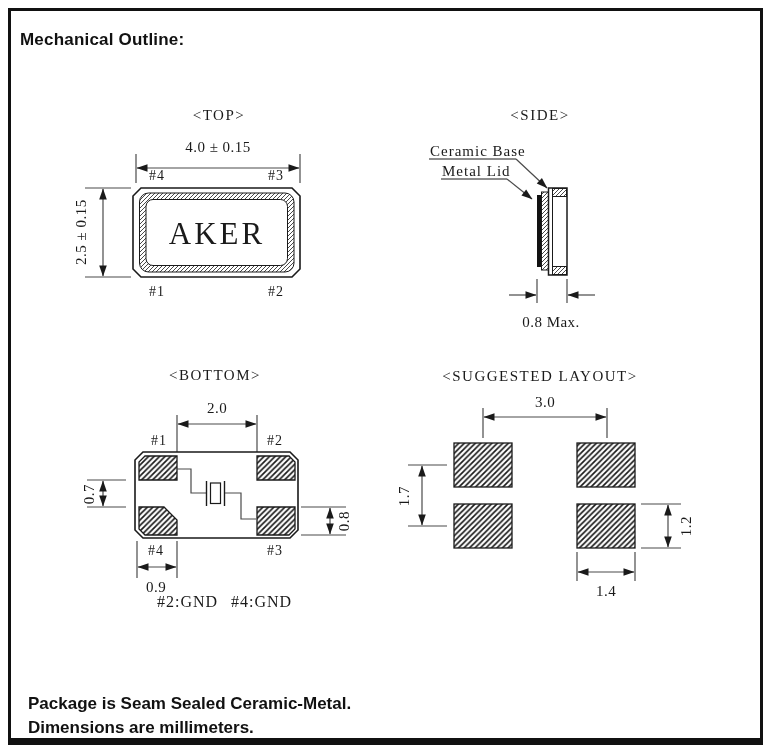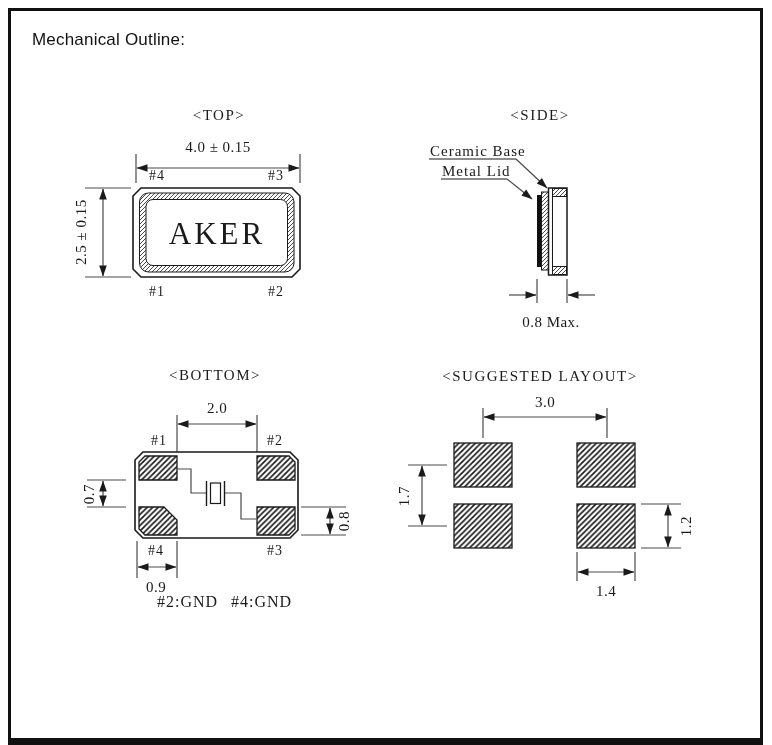--- a/index.html
+++ b/index.html
@@ -1,20 +1,20 @@
 <!DOCTYPE html>
 <html><head>
 <meta charset="utf-8">
 <style>
   html,body{margin:0;padding:0;background:#ffffff;}
   .page{position:relative;width:772px;height:745px;background:#fff;overflow:hidden;
         font-family:"Liberation Sans",sans-serif;color:#111;}
   .frame{position:absolute;left:8px;top:8px;width:749px;height:729px;border:3px solid #111;}
   .bottom-bar{position:absolute;left:8px;top:738px;width:755px;height:7px;background:#111;}
-  .doc-title{position:absolute;left:32px;top:30px;font-size:17px;font-weight:normal;letter-spacing:0.2px;}
+  .doc-title{position:absolute;left:20px;top:30px;font-size:17px;font-weight:bold;letter-spacing:0.2px;}
   .footer{position:absolute;left:28px;top:692px;font-size:17px;font-weight:bold;line-height:24px;}
   svg{position:absolute;left:0;top:0;}
   svg text{font-family:"Liberation Serif",serif;fill:#1a1a1a;}
   .vtitle{font-size:15px;letter-spacing:1.5px;}
   .dimtxt{font-size:15px;letter-spacing:0.5px;}
   .pin{font-size:14px;letter-spacing:1px;}
   .callout{font-size:15px;letter-spacing:1px;}
   .brand{font-size:31px;letter-spacing:3px;}
   .gnd{font-size:16px;letter-spacing:1px;}
   .outline{fill:#ffffff;stroke:#1a1a1a;stroke-width:1.6;}
@@ -163,13 +163,17 @@
       <line class="dim" x1="668" y1="505" x2="668" y2="547" marker-start="url(#arr)" marker-end="url(#arr)"></line>
       <text class="dimtxt" transform="rotate(-90 686 526)" x="686" y="531" text-anchor="middle">1.2</text>
 
       <line class="dim" x1="577" y1="552" x2="577" y2="581"></line>
       <line class="dim" x1="635" y1="552" x2="635" y2="581"></line>
       <line class="dim" x1="578" y1="572" x2="634" y2="572" marker-start="url(#arr)" marker-end="url(#arr)"></line>
       <text class="dimtxt" x="606" y="596" text-anchor="middle">1.4</text>
     </g>
   </svg>
 
+  <div class="footer">
+    <div>Package is Seam Sealed Ceramic-Metal.</div>
+    <div>Dimensions are millimeters.</div>
+  </div>
 </div>
 
 </body></html>

